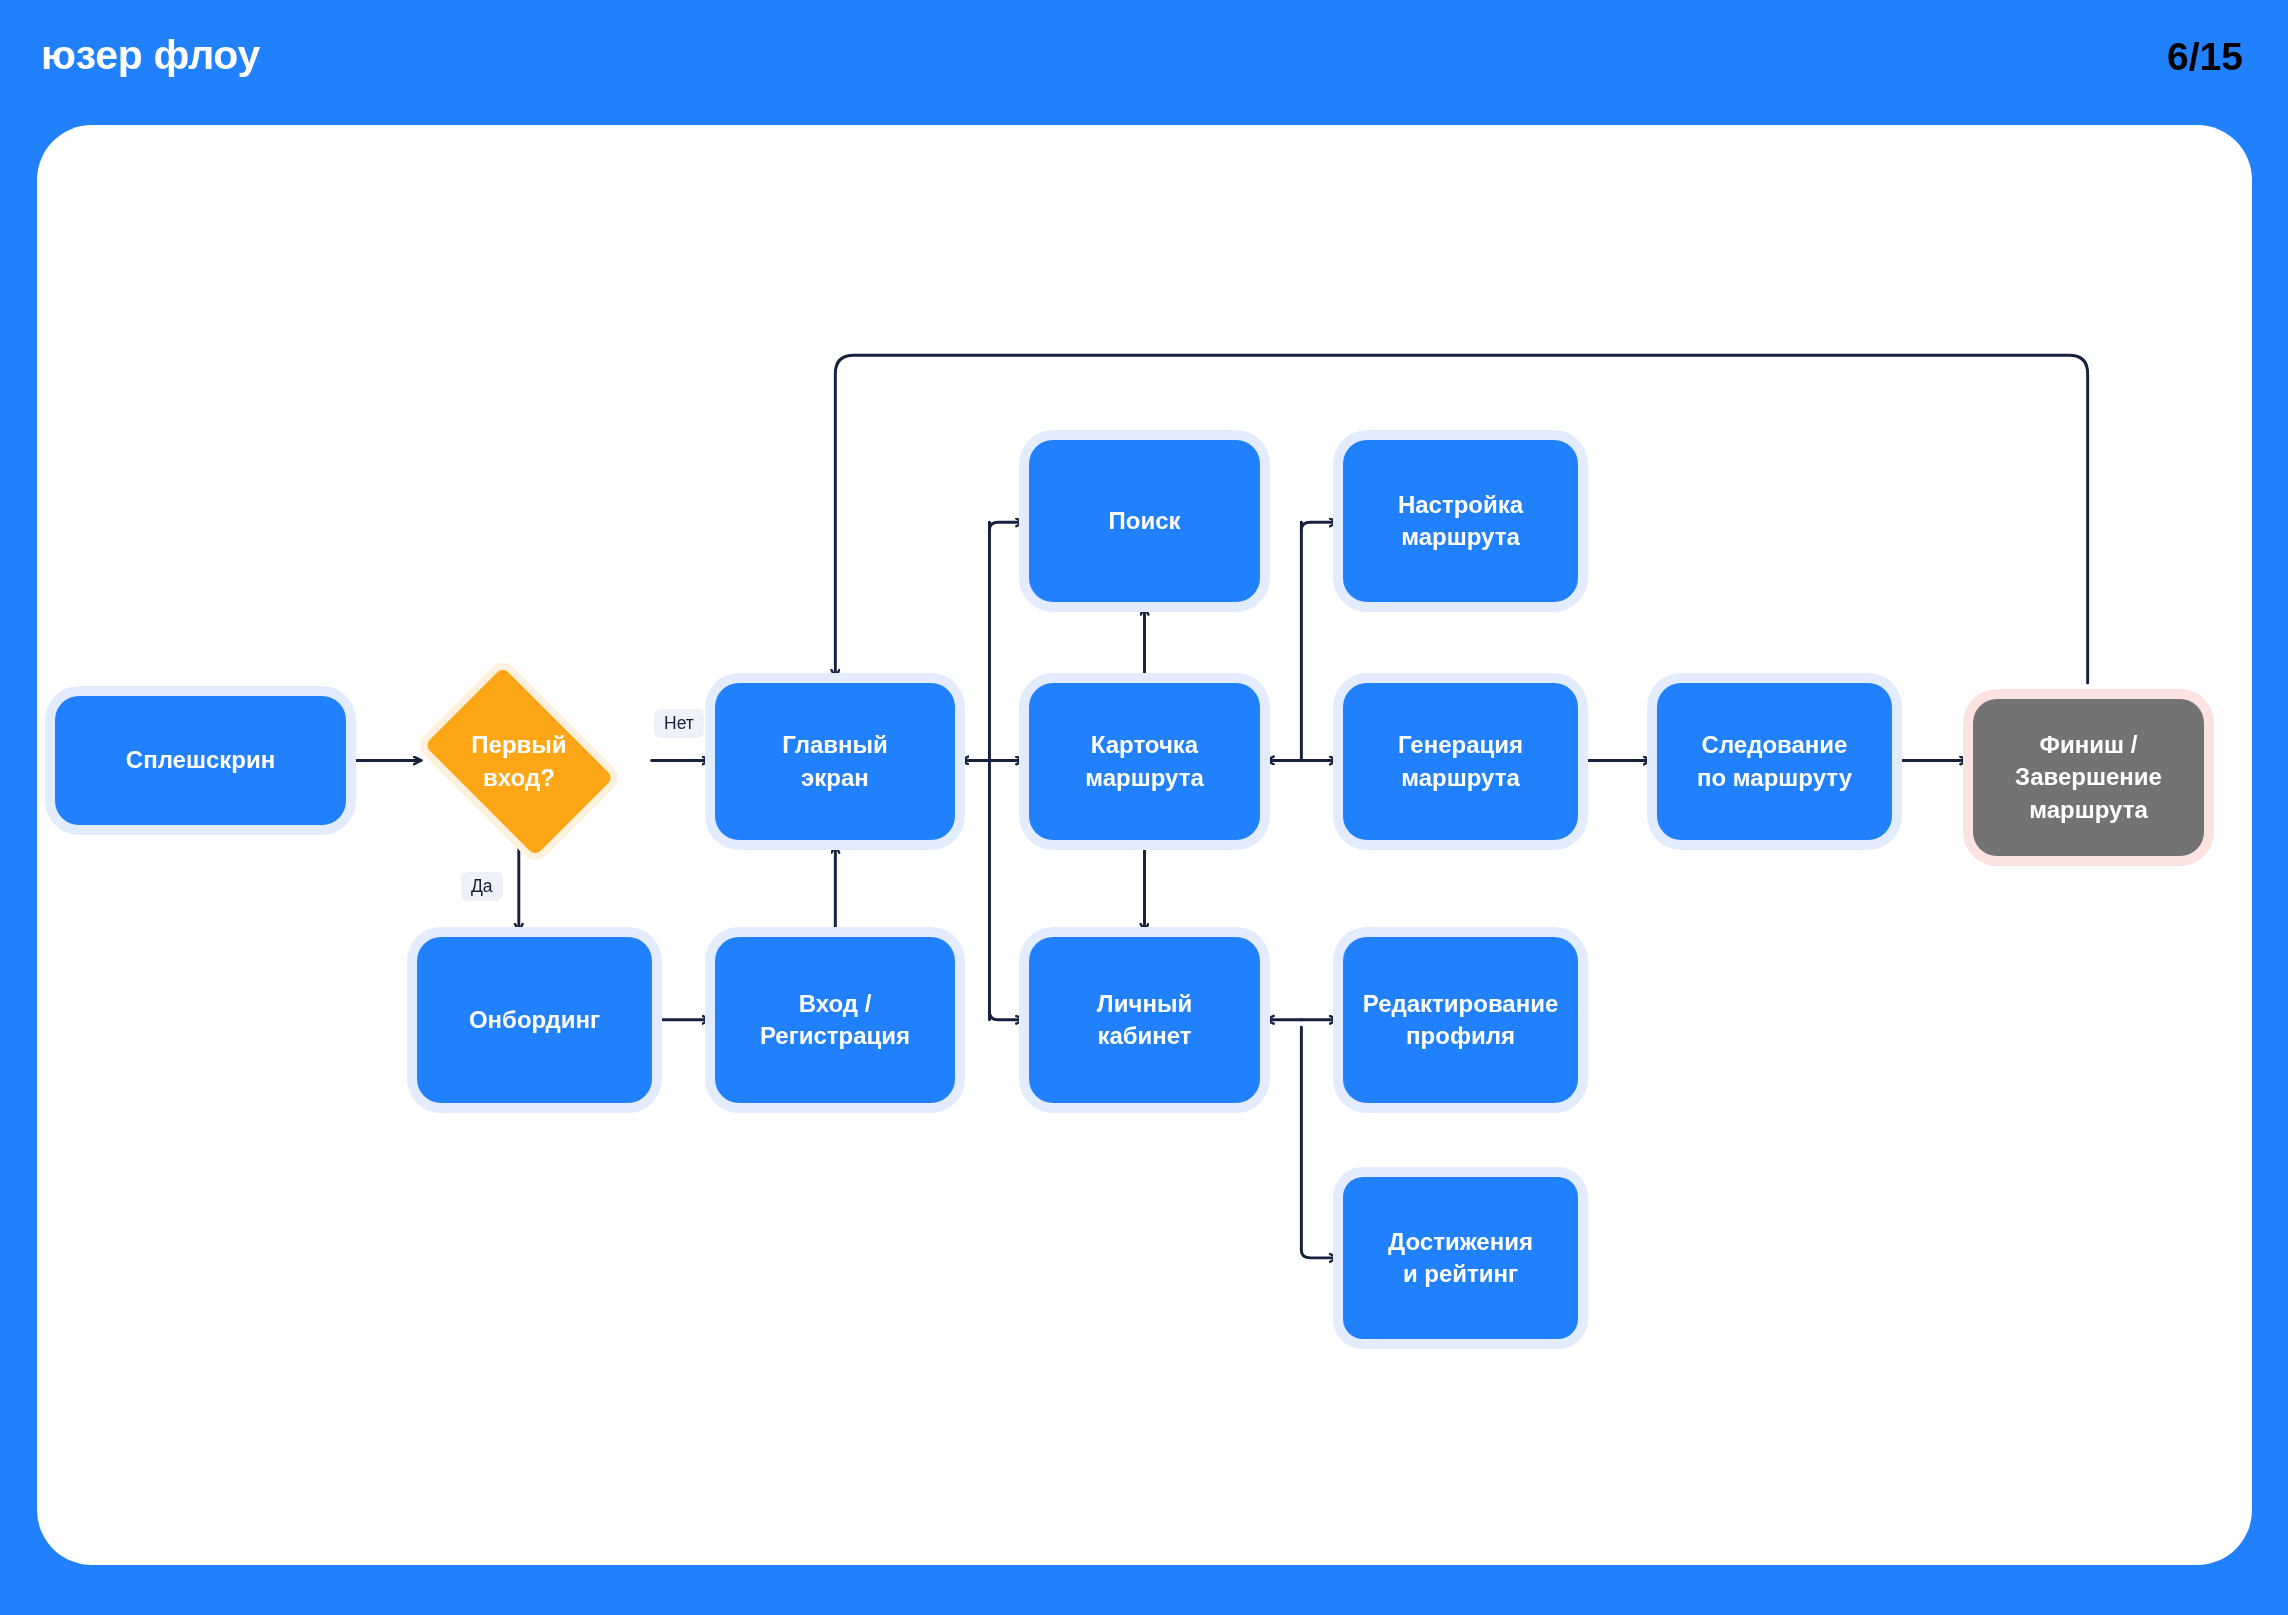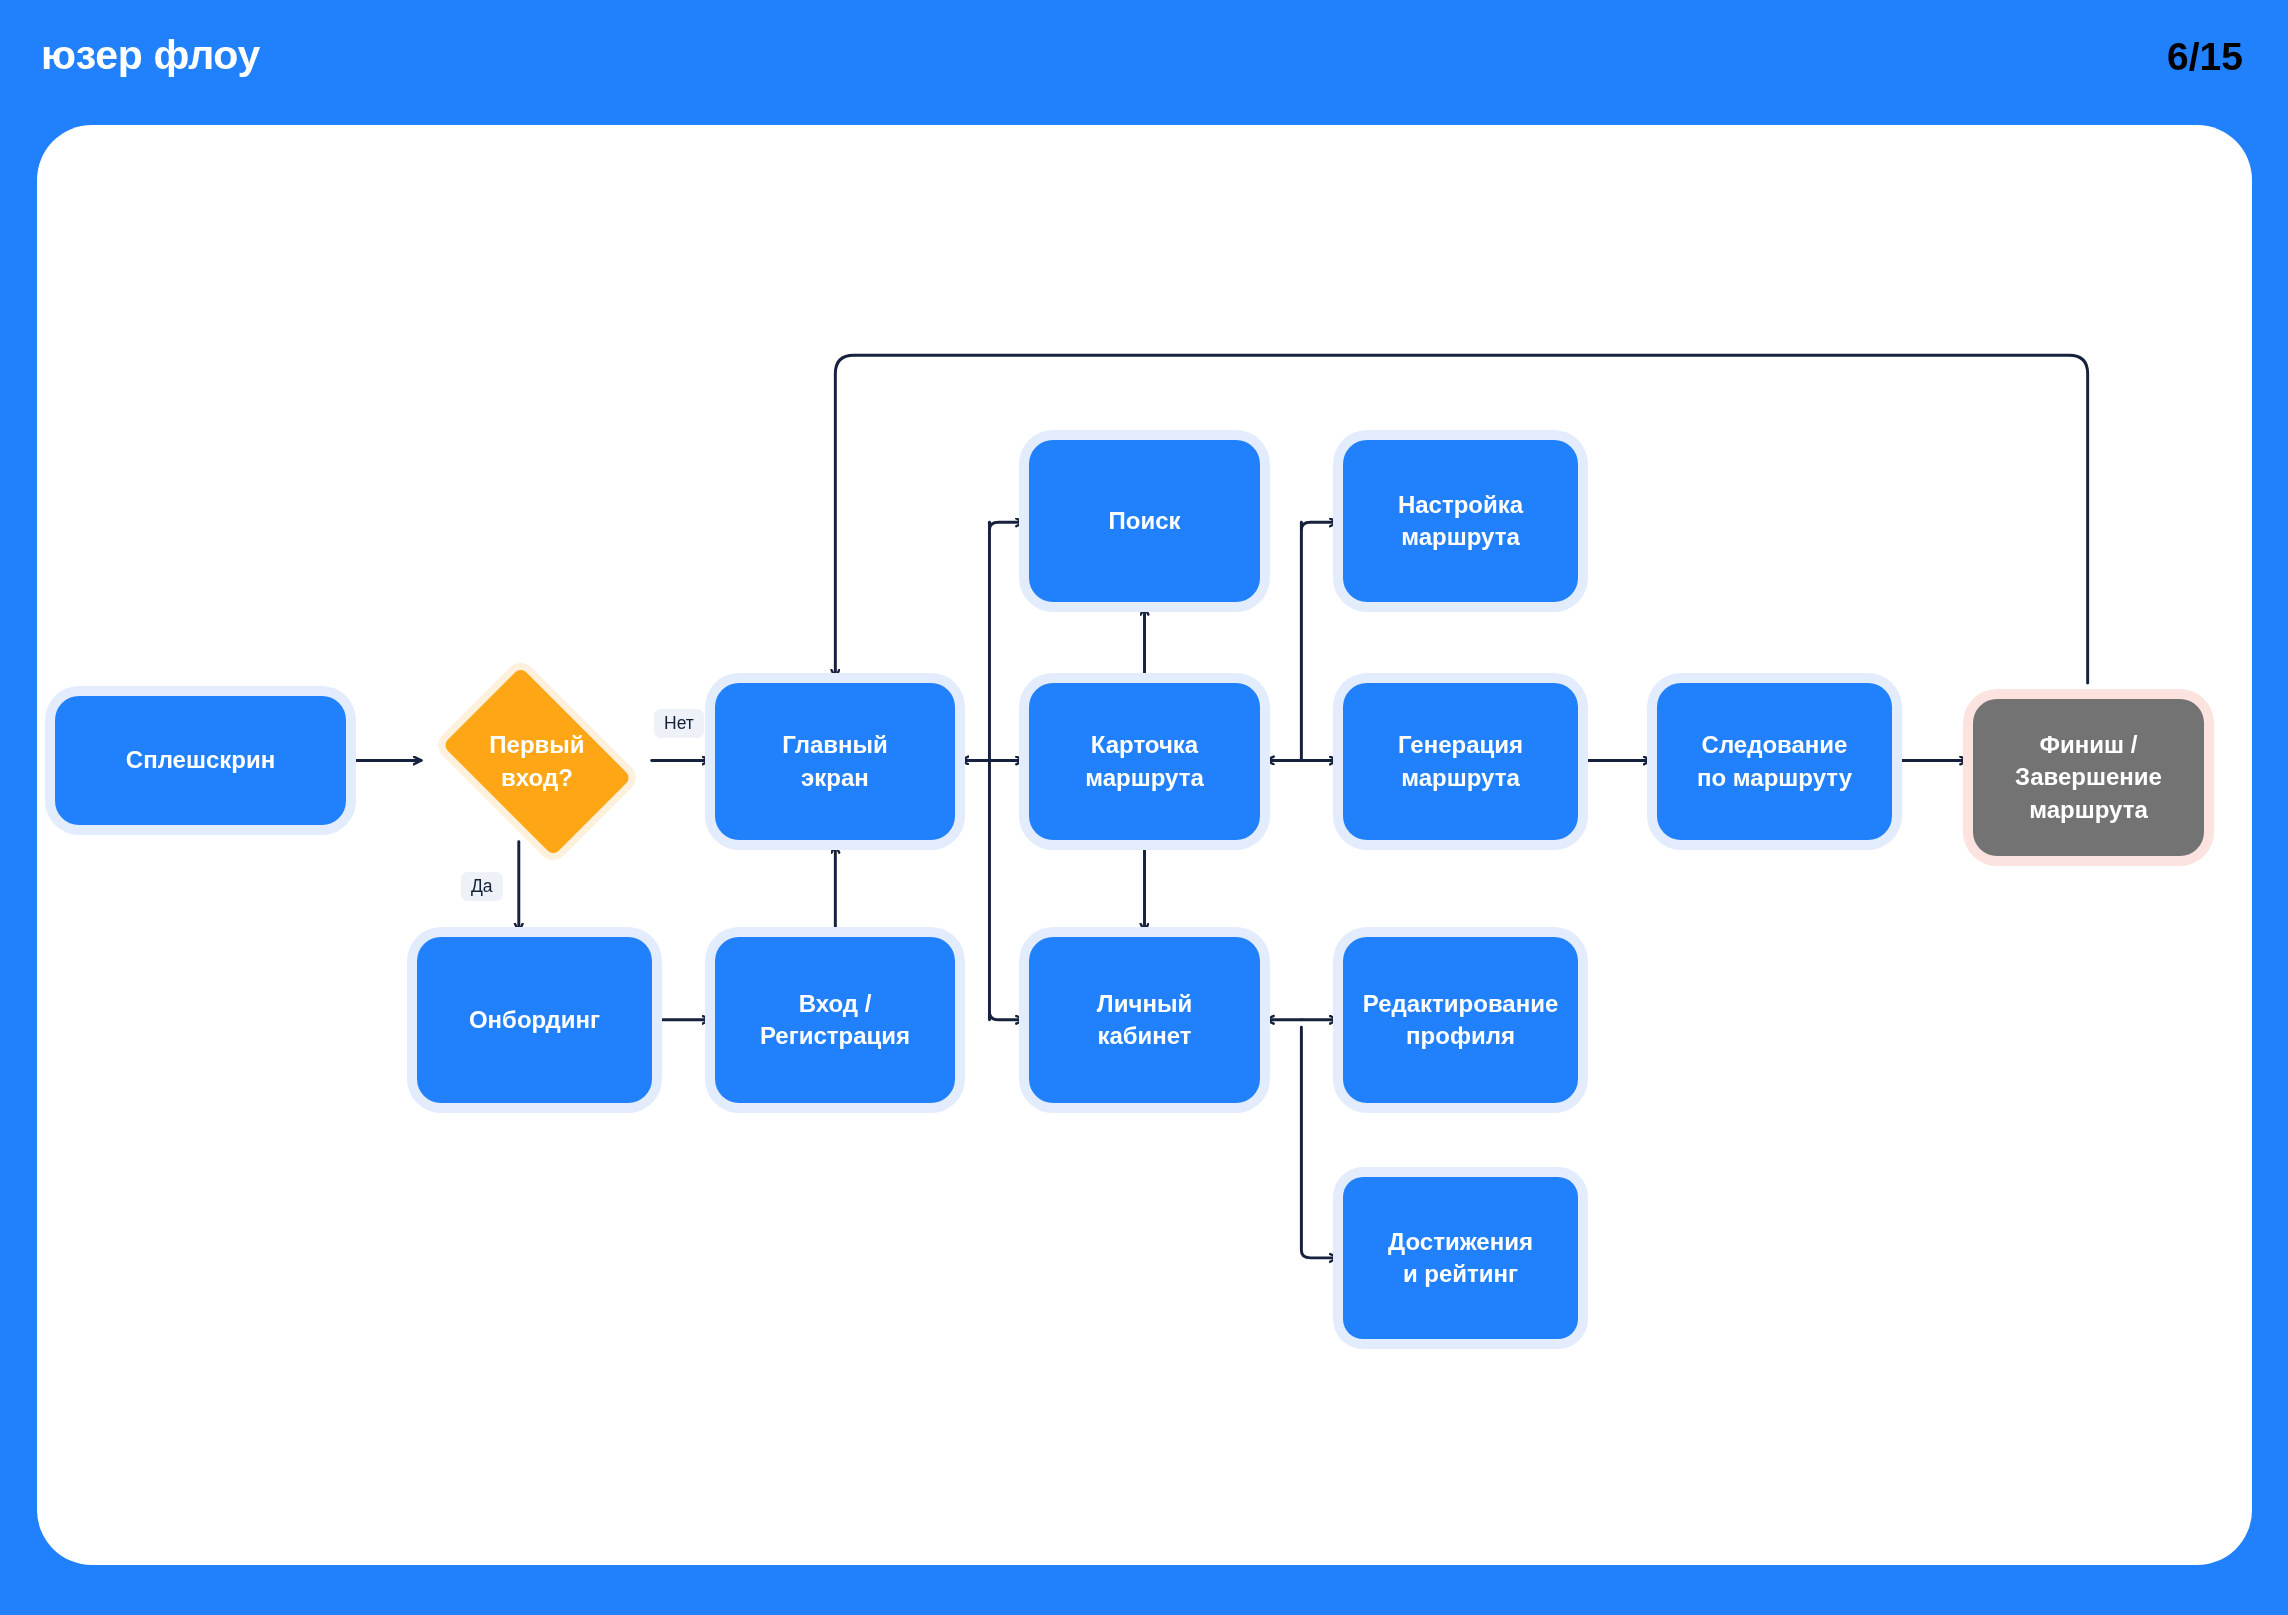--- a/index.html
+++ b/index.html
@@ -170,21 +170,21 @@
 
       <path d="M1240,916 L1240,1009" marker-end="url(#ah)"></path>
 
       <path d="M2262,740 L2262,405 Q2262,385 2242,385 L925,385 Q905,385 905,405 L905,734" marker-end="url(#ah)"></path>
 
     </g>
   </svg>
 
   <div id="node-layer">
       <div class="node process" style="left: 55px; top: 696px; width: 291px; height: 129px;"><span>Сплешскрин</span></div>
-      <div class="node decision" style="left: 426px; top: 683px; width: 222px; height: 157px;"><div class="diamond-shape"></div><div class="diamond-label">Первый
+      <div class="node decision" style="left: 408px; top: 683px; width: 222px; height: 157px;"><div class="diamond-shape"></div><div class="diamond-label">Первый
 вход?</div></div>
       <div class="node process" style="left: 715px; top: 683px; width: 240px; height: 157px;"><span>Главный
 экран</span></div>
       <div class="node process" style="left: 401px; top: 937px; width: 235px; height: 166px; margin-left: 16px;"><span>Онбординг</span></div>
       <div class="node process" style="left: 715px; top: 937px; width: 240px; height: 166px;"><span>Вход /
 Регистрация</span></div>
       <div class="node process" style="left: 1029px; top: 440px; width: 231px; height: 162px;"><span>Поиск</span></div>
       <div class="node process" style="left: 1029px; top: 683px; width: 231px; height: 157px;"><span>Карточка
 маршрута</span></div>
       <div class="node process" style="left: 1029px; top: 937px; width: 231px; height: 166px; text-align: center;"><span>Личный

